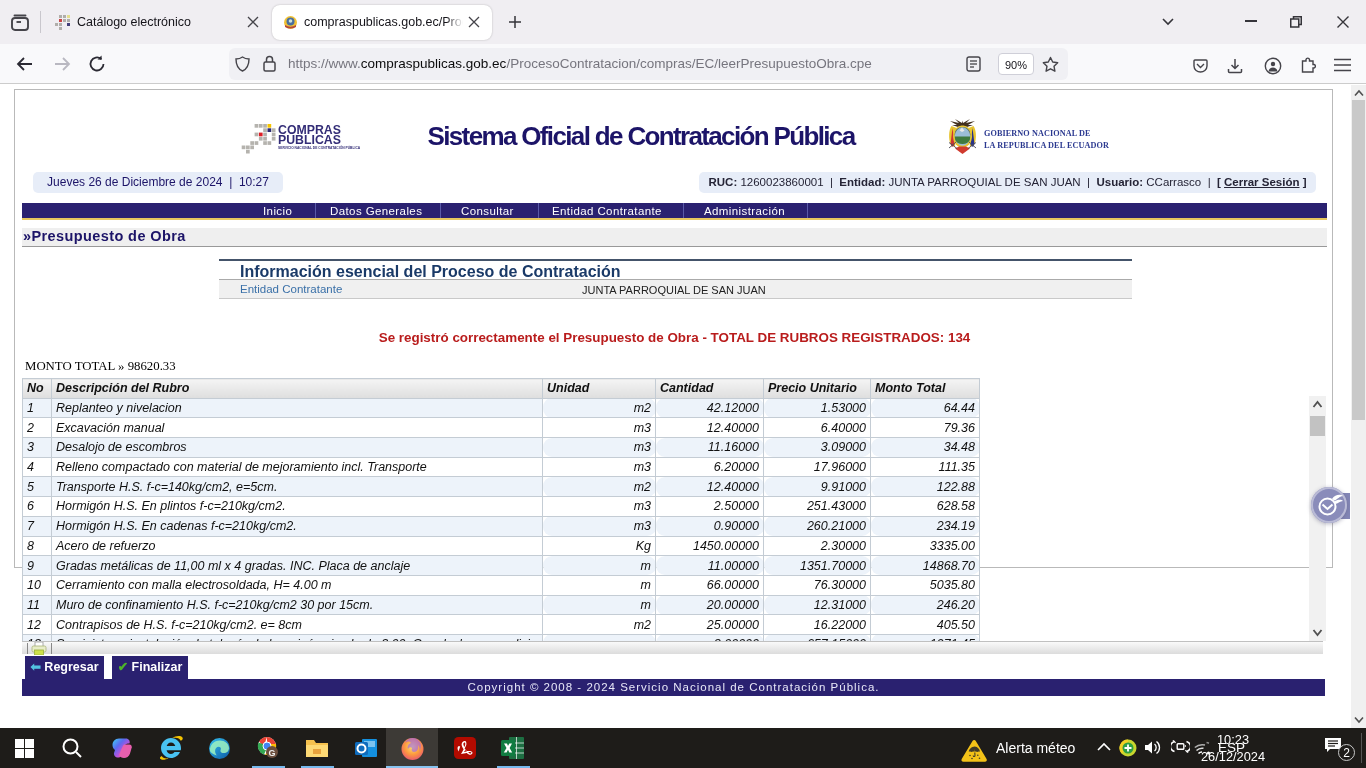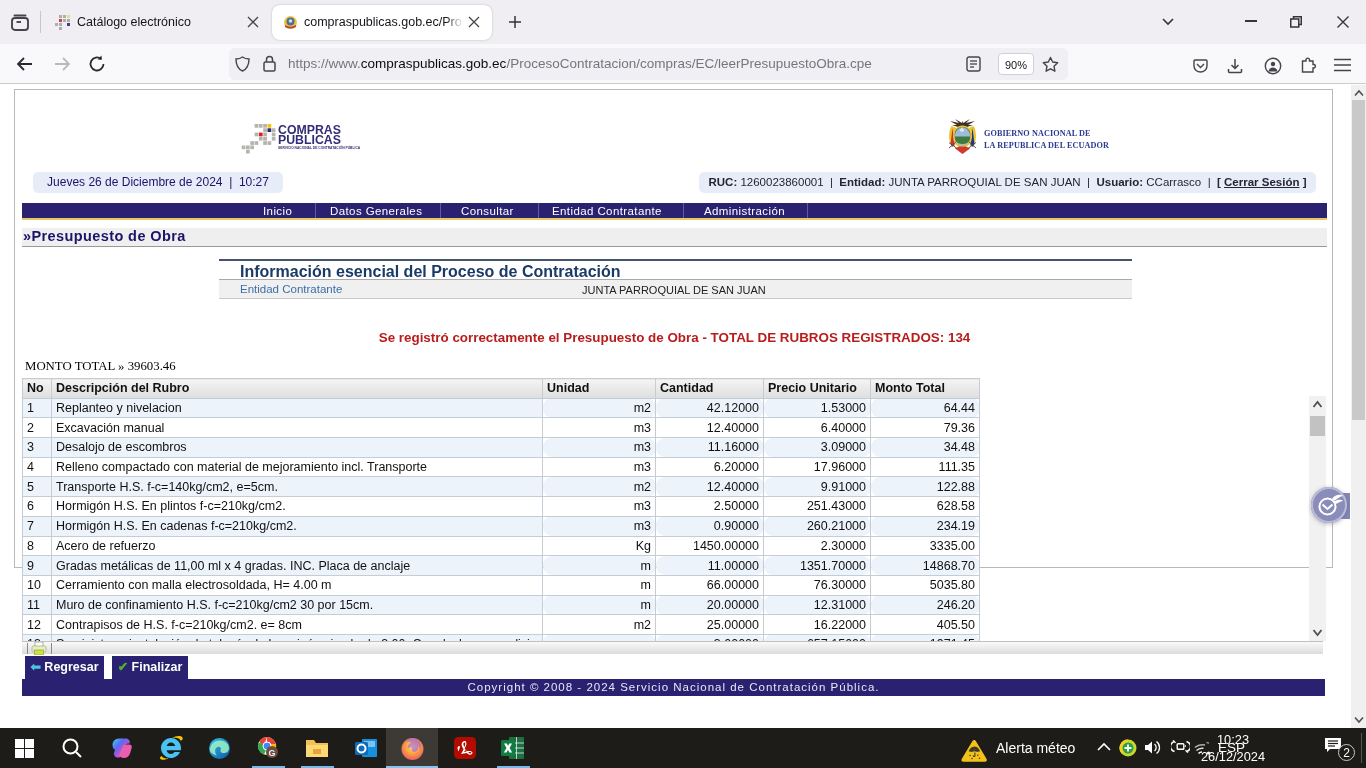--- a/index.html
+++ b/index.html
@@ -22,21 +22,21 @@
 .navitem { position:absolute; top:115px; color:#fff; font-size:11.5px; letter-spacing:.4px; }
 .navsep { position:absolute; top:113px; width:1px; height:15px; background:#5a5aa8; }
 #breadcrumb { position:absolute; left:7px; top:138px; width:1305px; height:19px; background:#efefef; border-bottom:1px solid #999; }
 #infobox { position:absolute; left:204px; top:169px; width:913px; border-top:2px solid #44546a; }
 .inforow { position:relative; width:100%; height:19px; border-bottom:1px solid #c9c9c9; font-size:11.5px; }
 .lbl { position:absolute; left:21px; top:3px; color:#3a70a8; }
 .val { position:absolute; left:363px; top:4px; color:#222; font-size:11px; }
 .redmsg { position:absolute; left:7px; width:1305px; text-align:center; color:#b91c1c; font-weight:bold; font-size:13.4px; }
 
 #tblwrap { position:absolute; left:7px; top:288px; width:1305px; height:263px; overflow:hidden; }
-table.data { border-collapse:collapse; table-layout:fixed; width:957px; font-size:12.5px; }
+table.data { border-collapse:collapse; table-layout:fixed; width:957px; font-size:12.5px;font-style:italic; }
 table.data td { border:1px solid #c4ccd4; padding:0 4px; height:19.7px; overflow:hidden; white-space:nowrap; color:#111; }
 .hdr td { background:linear-gradient(#f4f4f4,#dedede); font-weight:bold; color:#1c2c44; border:1px solid #9aa4ae; height:16.7px; }
 .num { text-align:right;border-radius:9px; }
 tr.odd td { background:#edf3fa; }
 
 .btn { position:absolute; height:23px; background:#2a2170; color:#fff; font-weight:bold; font-size:12.5px; text-align:center; line-height:23px; }
 #footer { position:absolute; left:7px; top:589px; width:1303px; height:17px; background:#2a2170; color:#e8e8f8; font-size:11.5px; text-align:center; line-height:17px; letter-spacing:1px; }
 
 .sbtrack { background:#f0f0f0; }
 
@@ -201,20 +201,21 @@
       <ellipse cx="17.5" cy="19.5" rx="7.8" ry="9.3" fill="#9bbdd8"></ellipse>
       <path d="M9.7 19.5 A7.8 9.3 0 0 1 25.3 19.5 L25.3 17 A7.8 7 0 0 0 9.7 17 Z" fill="#31628f"></path>
       <path d="M10.2 23 A7.8 6 0 0 0 24.8 23 L25.3 19.5 L9.7 19.5 Z" fill="#3f7a3f"></path>
       <path d="M14.5 13.5 L17 10.5 L19.5 13.8 L17 15 Z" fill="#e8e8e8"></path>
       <path d="M10 31.5 L17.5 37 L25 31.5 L21 29.5 L14 29.5 Z" fill="#d03a2e"></path>
       <path d="M4 31 L11 25 M4 25.5 L12 31.5 M31 31 L24 25 M31 25.5 L23 31.5" stroke="#4a4a55" stroke-width="0.9"></path>
     </g>
     <text x="39" y="19" font-family="Liberation Serif,serif" font-size="8.2" font-weight="bold" fill="#2b3990" letter-spacing="0.1">GOBIERNO NACIONAL DE</text>
     <text x="39" y="31" font-family="Liberation Serif,serif" font-size="8.2" font-weight="bold" fill="#2b3990" letter-spacing="0.1">LA REPUBLICA DEL ECUADOR</text>
   </svg>
+  <div class="abs navy" style="left:406px;top:31px;width:440px;text-align:center;font-weight:bold;font-size:26px;letter-spacing:-1.65px;color:#1c1468">Sistema Oficial de Contratación Pública</div>
 
   <div class="abs" style="left:18px;top:82px;width:250px;height:21px;background:#e7edf8;border-radius:5px;text-align:center;font-size:12px;color:#1c1468;line-height:21px">Jueves 26 de Diciembre de 2024&nbsp; | &nbsp;10:27</div>
   <div class="abs" style="left:684px;top:82px;width:617px;height:21px;background:#e7edf8;border-radius:5px;text-align:center;font-size:11.5px;color:#252436;line-height:21px;white-space:nowrap"><b>RUC:</b> 1260023860001&nbsp; | &nbsp;<b>Entidad:</b> JUNTA PARROQUIAL DE SAN JUAN&nbsp; | &nbsp;<b>Usuario:</b> CCarrasco&nbsp; | &nbsp;<b>[ <span style="text-decoration:underline">Cerrar Sesión</span> ]</b></div>
 
   <div id="navbar"></div>
   <div class="navitem" style="left:248px">Inicio</div>
   <div class="navitem" style="left:315px">Datos Generales</div>
   <div class="navitem" style="left:446px">Consultar</div>
   <div class="navitem" style="left:537px">Entidad Contratante</div>
   <div class="navitem" style="left:689px">Administración</div>
@@ -232,21 +233,21 @@
     <div style="position:relative;height:19px;border-bottom:1px solid #aaa">
           <span style="position:absolute;left:21px;top:2px;font-weight:bold;font-size:16px;color:#1a3a68">Información esencial del Proceso de Contratación</span>
         </div>
     <div class="inforow" style="background:#f0f0f0">
           <span class="lbl">Entidad Contratante</span>
           <span class="val">JUNTA PARROQUIAL DE SAN JUAN</span>
         </div>
   </div>
 
   <div class="redmsg" style="top:240px">Se registró correctamente el Presupuesto de Obra - TOTAL DE RUBROS REGISTRADOS: 134</div>
-  <div class="abs" style="left:10px;top:269px;font-family:'Liberation Serif',serif;font-size:12.8px;color:#000">MONTO TOTAL » 39603.46</div>
+  <div class="abs" style="left:10px;top:269px;font-family:'Liberation Serif',serif;font-size:12.8px;color:#000">MONTO TOTAL » 98620.33</div>
 
   <div id="tblwrap">
    <table class="data" cellspacing="0">
     <colgroup>
             <col style="width:29px">
             <col style="width:491px">
             <col style="width:113px">
             <col style="width:108px">
             <col style="width:107px">
             <col style="width:109px">

